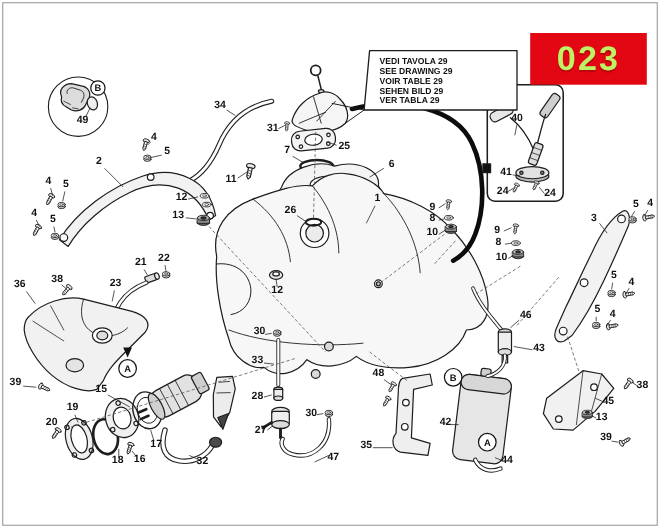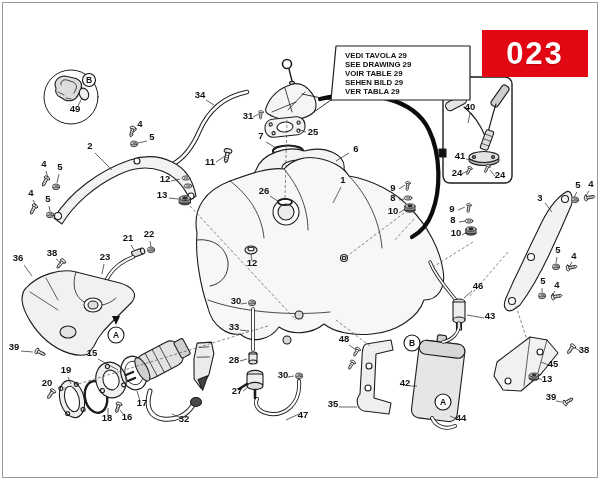--- a/index.html
+++ b/index.html
@@ -1,21 +1,21 @@
 <!DOCTYPE html>
 <html><head>
 <meta charset="utf-8">
 <style>
   html,body{margin:0;padding:0;background:#fff;font-family:"Liberation Sans",sans-serif;}
   #page{position:relative;width:600px;height:480px;background:#ffffff;overflow:hidden;}
   #frame{position:absolute;left:2px;top:2px;width:594px;height:474px;border:1px solid #9a9a9a;pointer-events:none;}
   svg{position:absolute;left:0;top:0;}
   .codebox{position:absolute;left:482px;top:30px;width:106px;height:47px;background:#e30613;
            display:flex;align-items:center;justify-content:center;}
-  .codebox span{color:#ffffff;font-size:31px;font-weight:bold;letter-spacing:2px;
+  .codebox span{color:#bef264;font-size:31px;font-weight:bold;letter-spacing:2px;
                 text-shadow:0 1px 1px rgba(120,0,0,.4);}
   text.plbl{font:bold 9.5px "Liberation Sans",sans-serif;fill:#111;text-anchor:middle;}
   text.note{font:bold 7.8px "Liberation Sans",sans-serif;fill:#111;}
   text.mark{font:bold 8.5px "Liberation Sans",sans-serif;fill:#111;text-anchor:middle;}
   .lead{stroke:#222;stroke-width:0.7;}
   .dash{stroke:#555;stroke-width:0.7;stroke-dasharray:3 2;}
 </style>
 </head>
 <body>
 

